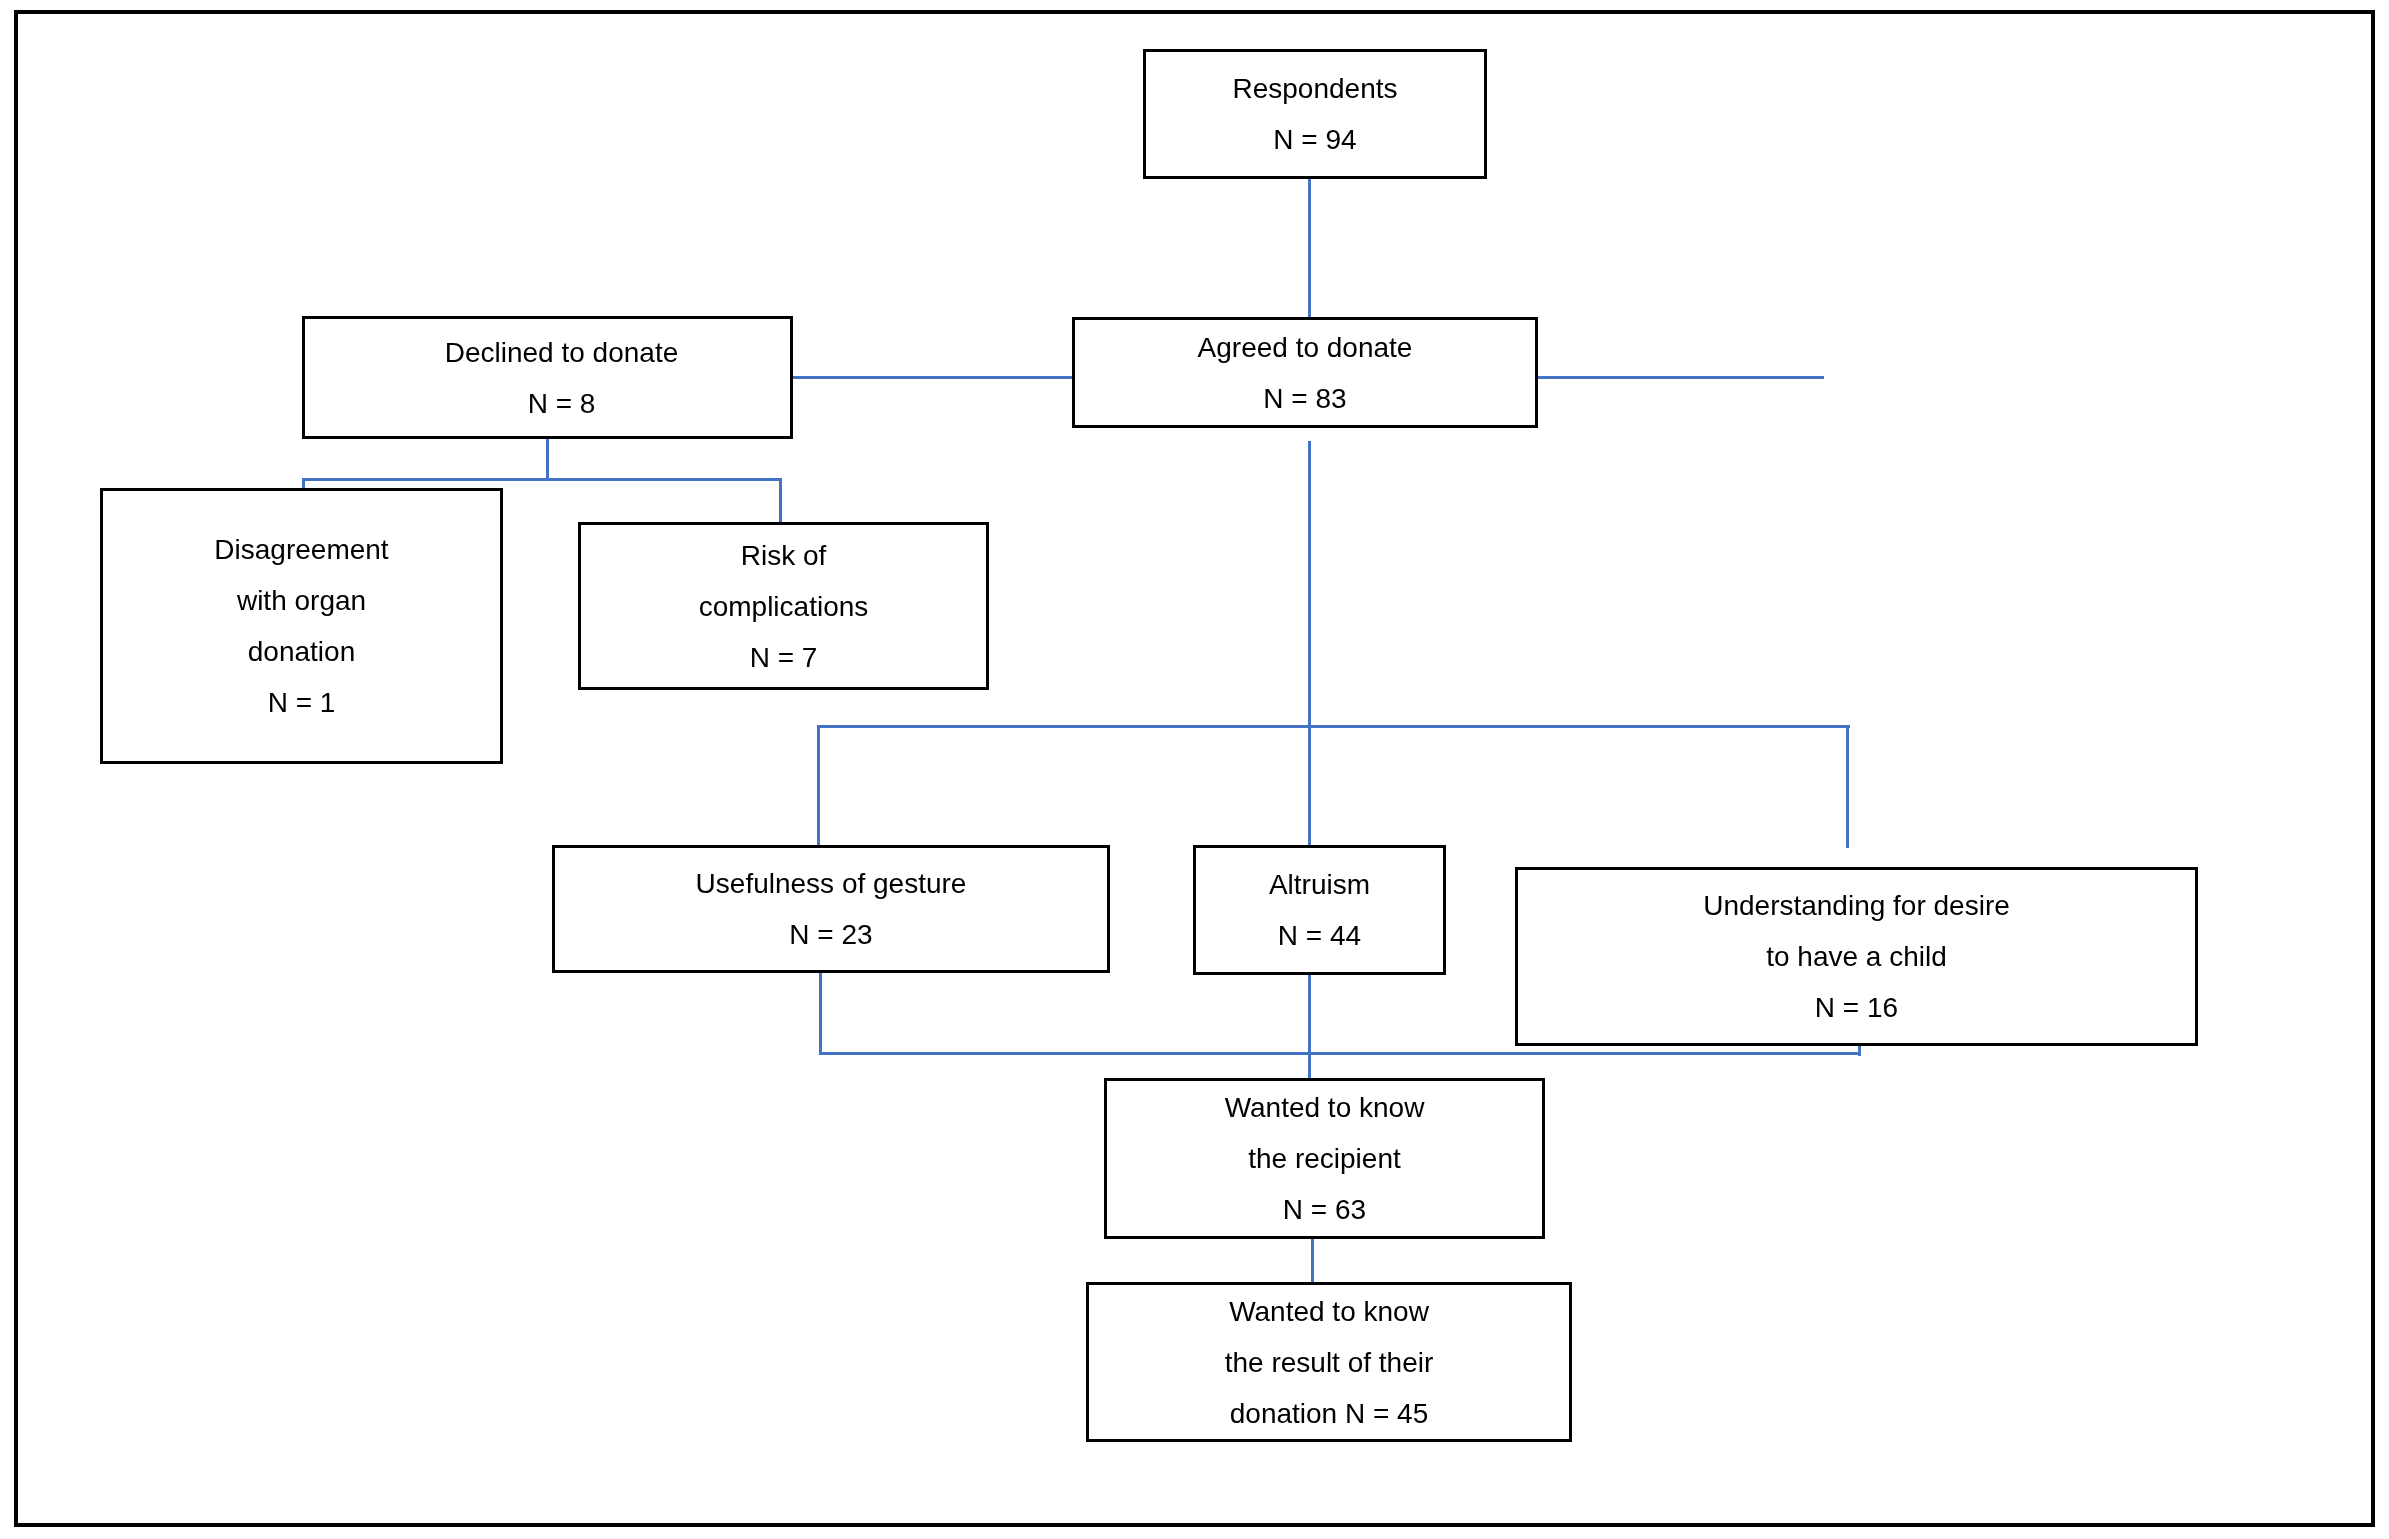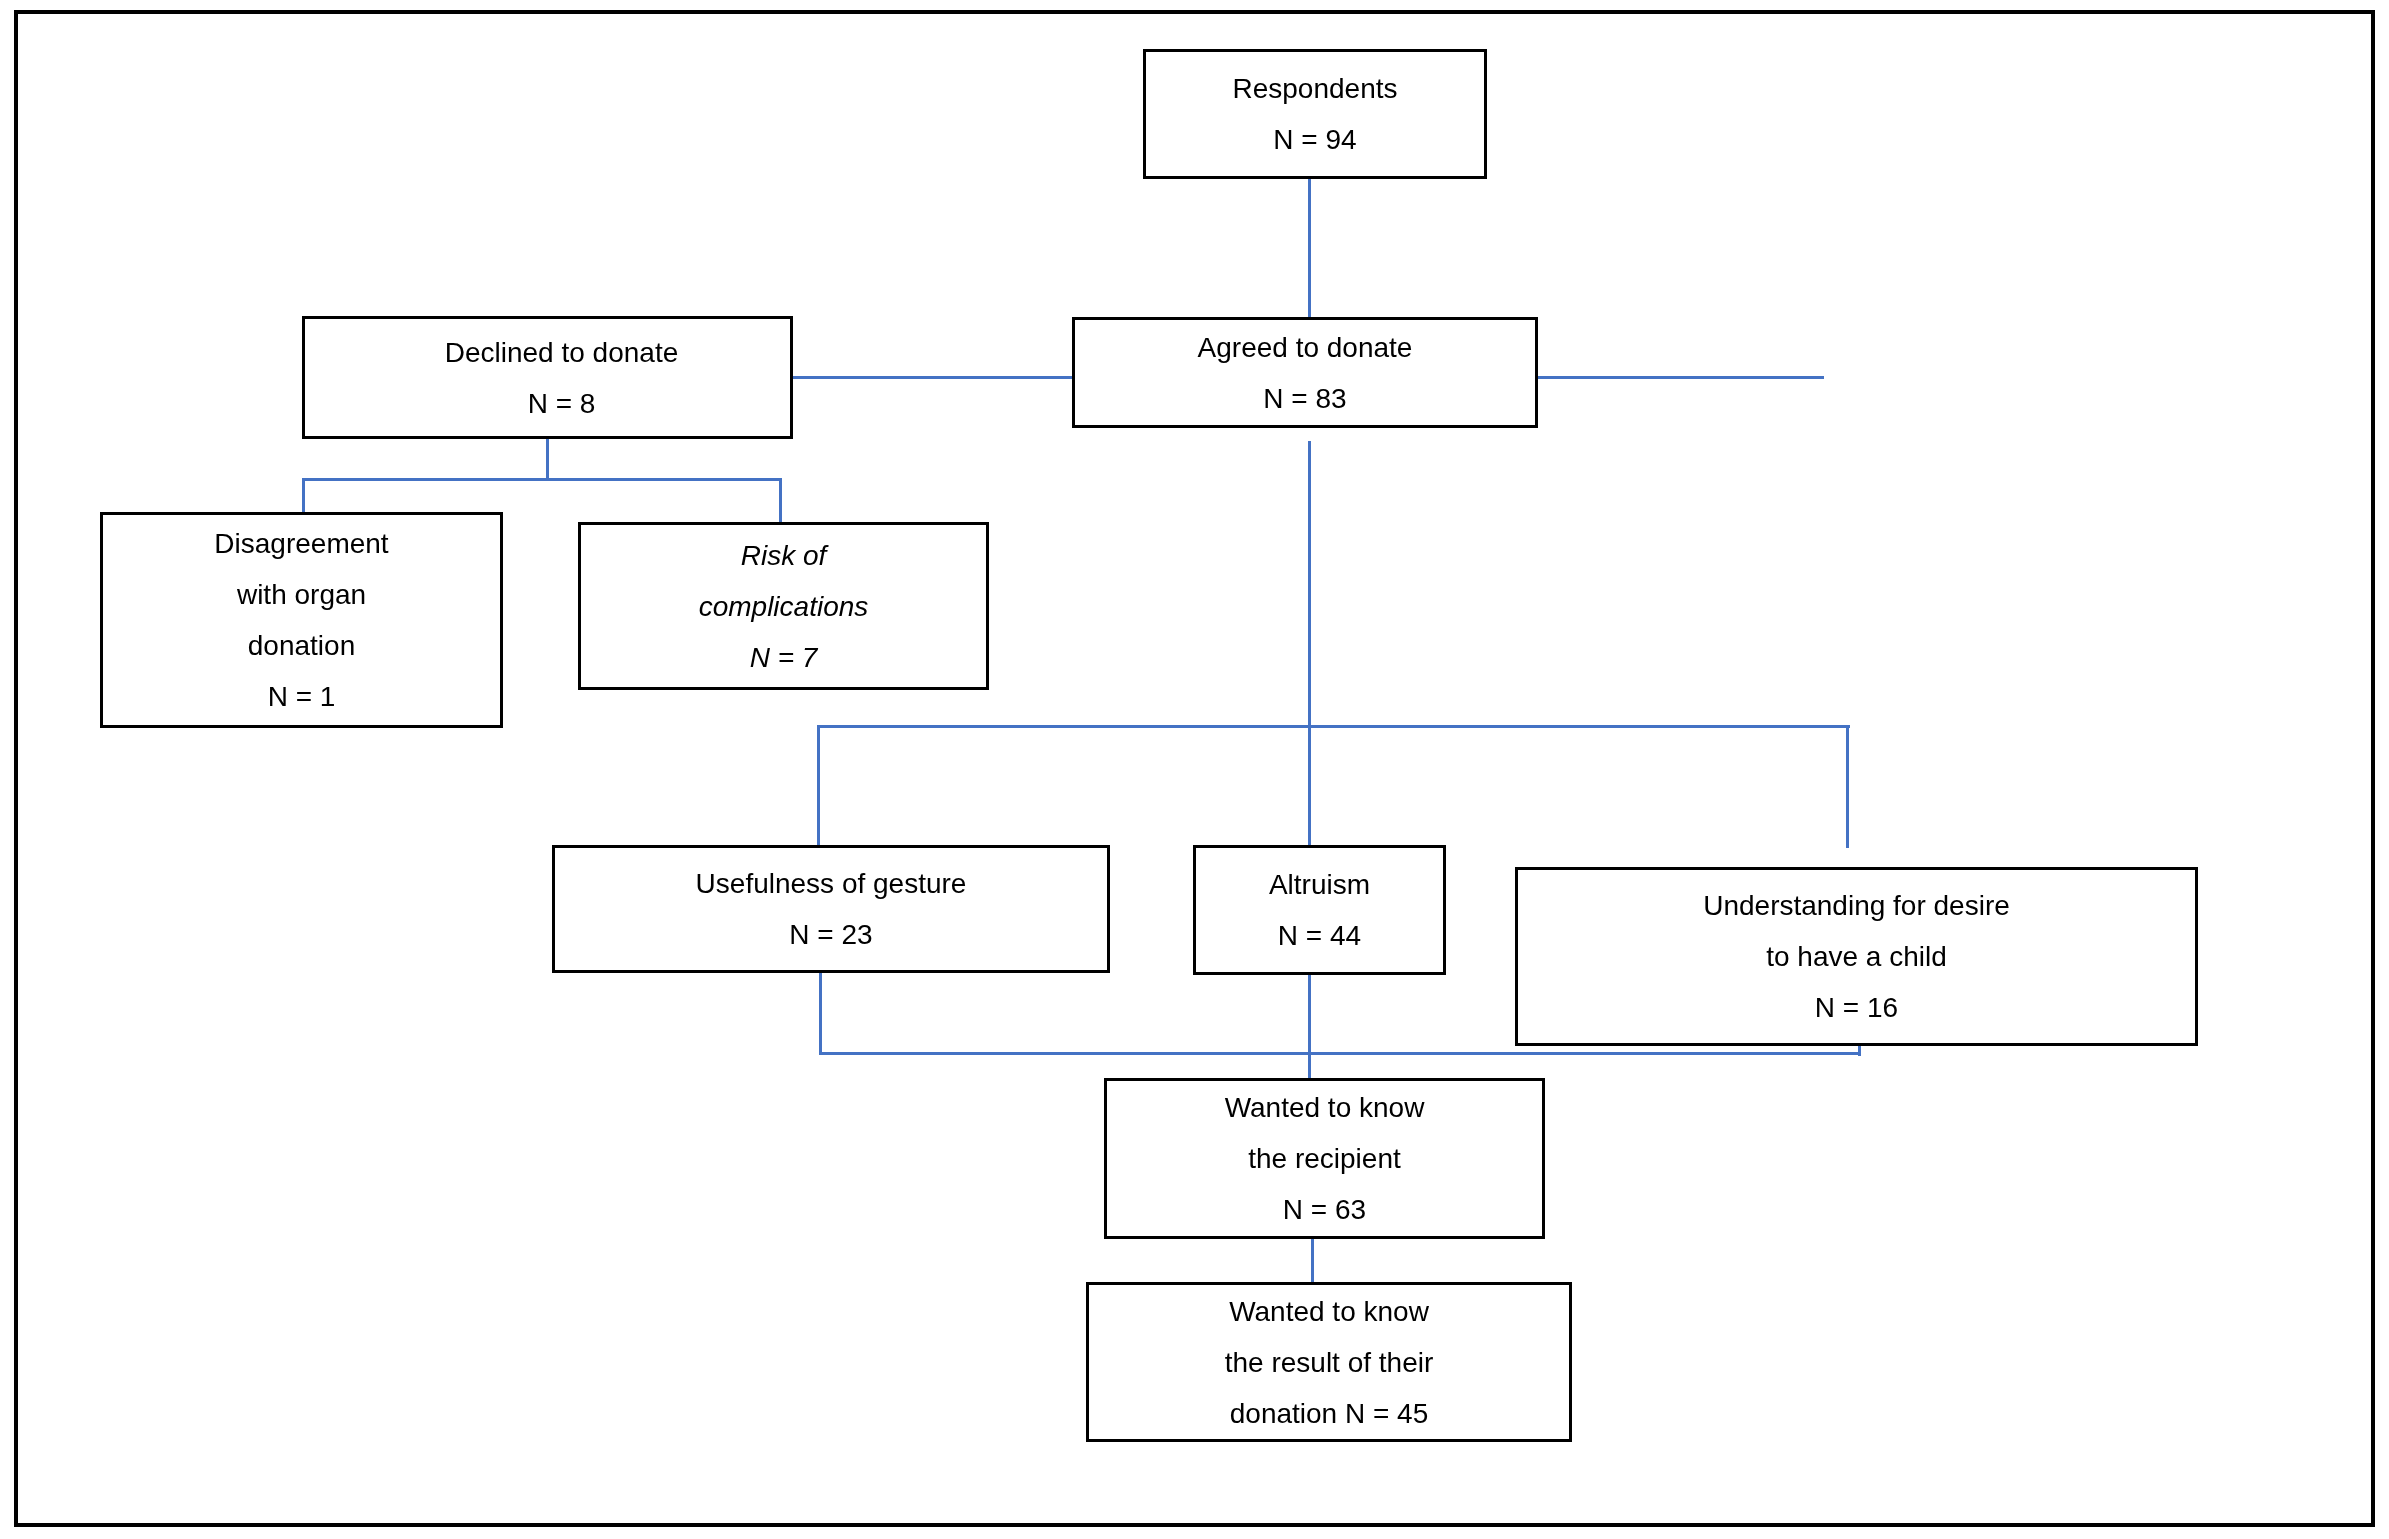--- a/index.html
+++ b/index.html
@@ -78,28 +78,28 @@
     <span>Declined to donate</span>
     <span>N = 8</span>
   </div>
 
   <div class="node" style="left:1072px;top:317px;width:466px;height:111px;">
     <span>Agreed to donate</span>
     <span>N = 83</span>
   </div>
 
 
-  <div class="node" style="left:100px;top:512px;width:403px;height:216px;">
+  <div class="node" style="left:100px;top:488px;width:403px;height:276px;">
     <span>Disagreement</span>
     <span>with organ</span>
     <span>donation</span>
     <span>N = 1</span>
   </div>
 
-  <div class="node" style="left:578px;top:522px;width:411px;height:168px;font-style:italic;">
+  <div class="node" style="left:578px;top:522px;width:411px;height:168px;">
     <span>Risk of</span>
     <span>complications</span>
     <span>N = 7</span>
   </div>
 
   <div class="node" style="left:552px;top:845px;width:558px;height:128px;">
     <span>Usefulness of gesture</span>
     <span>N = 23</span>
   </div>
 

